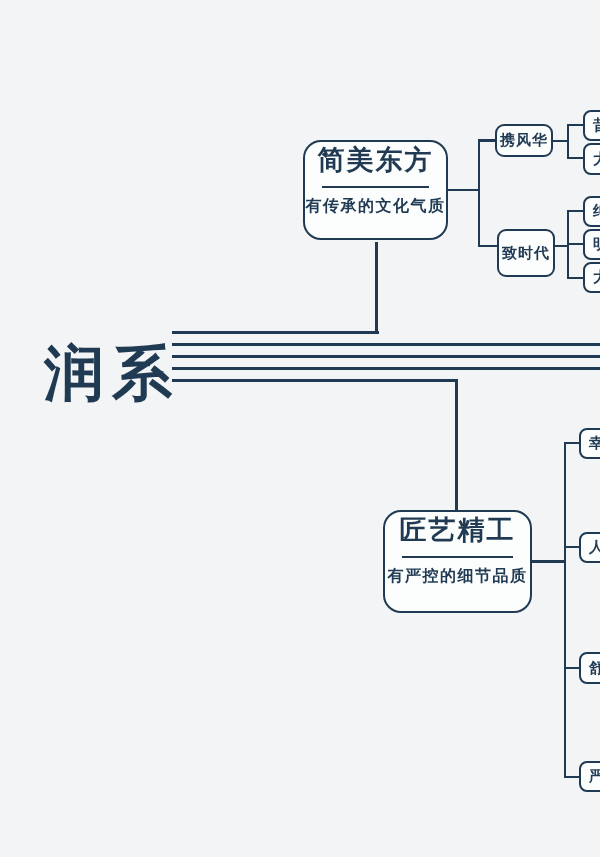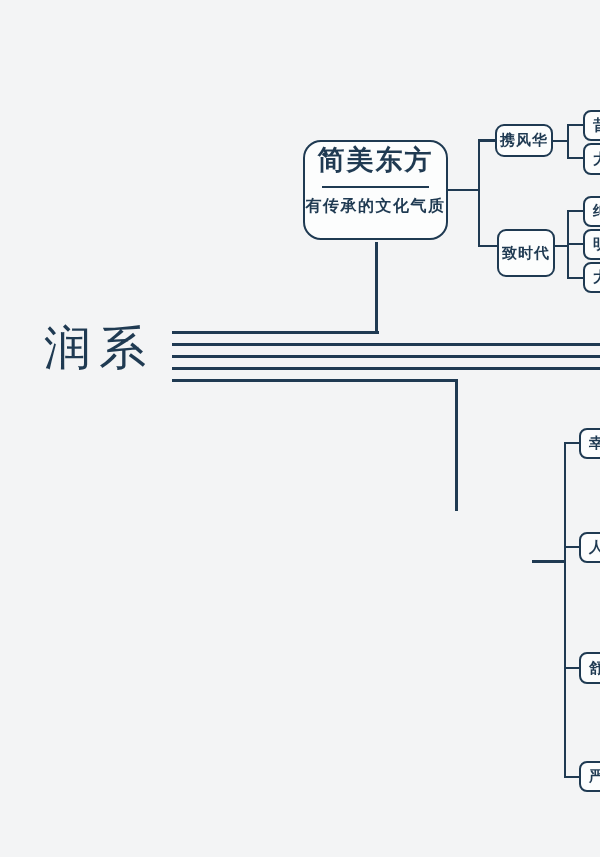--- a/index.html
+++ b/index.html
@@ -4,22 +4,22 @@
 <style>
   html,body{margin:0;padding:0;background:#dfe1e2;}
   .canvas{
     position:relative;width:600px;height:857px;overflow:hidden;
     background:var(--page-bg,#f3f4f5);
     font-family:"DejaVu Sans","Liberation Sans",sans-serif;
     color:var(--ink,#1f3a52);
   }
   .line{position:absolute;background:var(--ink,#1f3a52);}
   .root-label{
-    position:absolute;left:44px;top:322px;
-    font-size:47px;font-weight:400;letter-spacing:8px;line-height:1.1;
+    position:absolute;left:44px;top:340px;
+    font-size:60px;font-weight:700;letter-spacing:8px;line-height:1.1;
   }
   .node-lg{
     position:absolute;box-sizing:border-box;
     background:var(--node-bg,#fcfdfd);
     border:2.5px solid var(--ink,#1f3a52);border-radius:18px;
     display:flex;flex-direction:column;align-items:center;gap:8px;
   }
   .node-lg .title{font-size:27px;font-weight:900;letter-spacing:2px;white-space:nowrap;}
   .node-lg .divider{width:76%;height:2px;background:var(--ink,#1f3a52);}
   .node-lg .subtitle{font-size:16px;font-weight:700;letter-spacing:1.5px;white-space:nowrap;}
@@ -90,20 +90,25 @@
   <div class="node-leaf" style="left:583px;top:196px;width:45px;height:31px">
     <span>绅</span>
   </div>
   <div class="node-leaf" style="left:583px;top:229px;width:45px;height:31px">
     <span>明</span>
   </div>
   <div class="node-leaf" style="left:583px;top:262px;width:45px;height:31px">
     <span>大</span>
   </div>
 
+  <div class="node-lg" style="left:383px;top:510px;width:149px;height:103px">
+    <div class="title">匠艺精工</div>
+    <div class="divider"></div>
+    <div class="subtitle">有严控的细节品质</div>
+  </div>
 
   <div class="line" style="left:532px;top:560px;width:34px;height:2.5px"></div>
   <div class="line" style="left:564px;top:442px;width:2px;height:336px"></div>
   <div class="line" style="left:564px;top:442px;width:15px;height:2px"></div>
   <div class="line" style="left:564px;top:546px;width:15px;height:2px"></div>
   <div class="line" style="left:564px;top:667px;width:15px;height:2px"></div>
   <div class="line" style="left:564px;top:776px;width:15px;height:2px"></div>
   <div class="node-leaf" style="left:579px;top:428px;width:48px;height:31px">
     <span>幸</span>
   </div>

